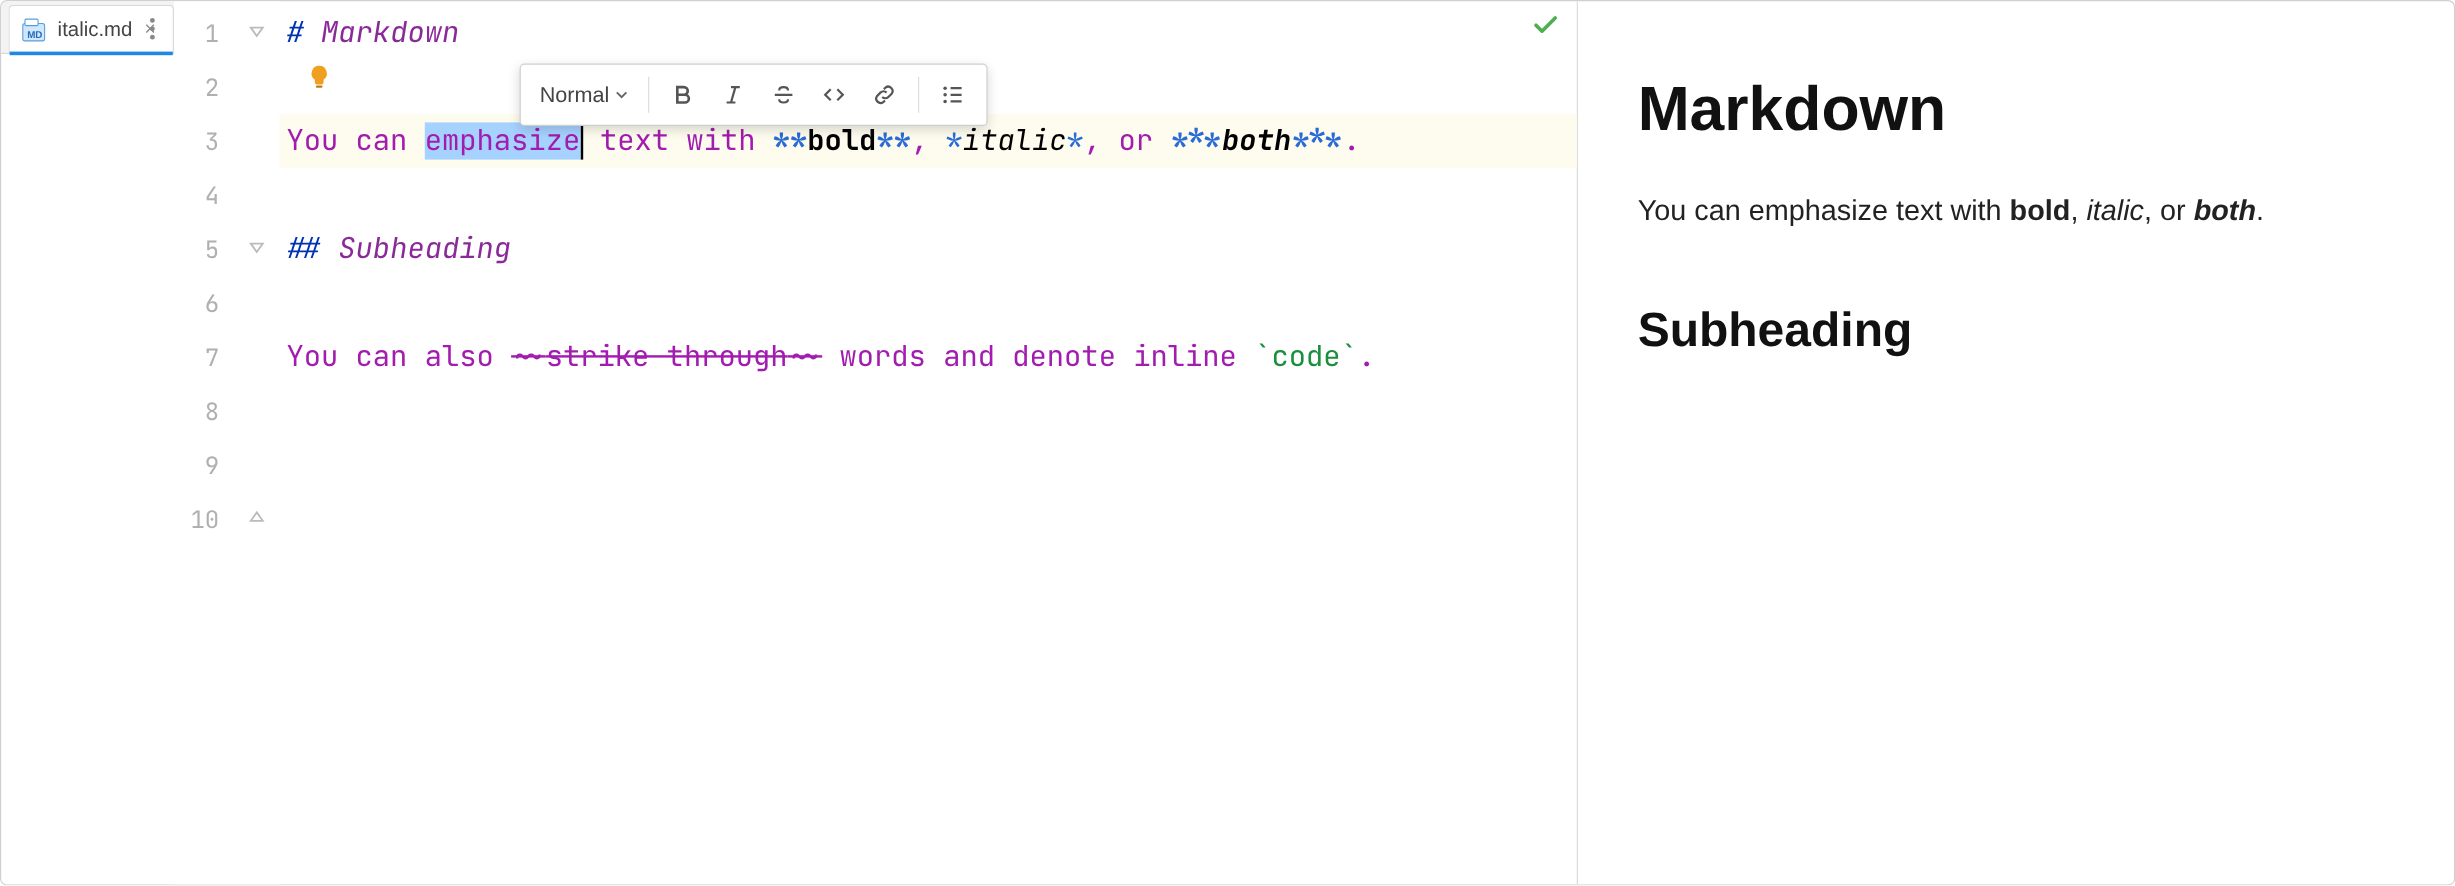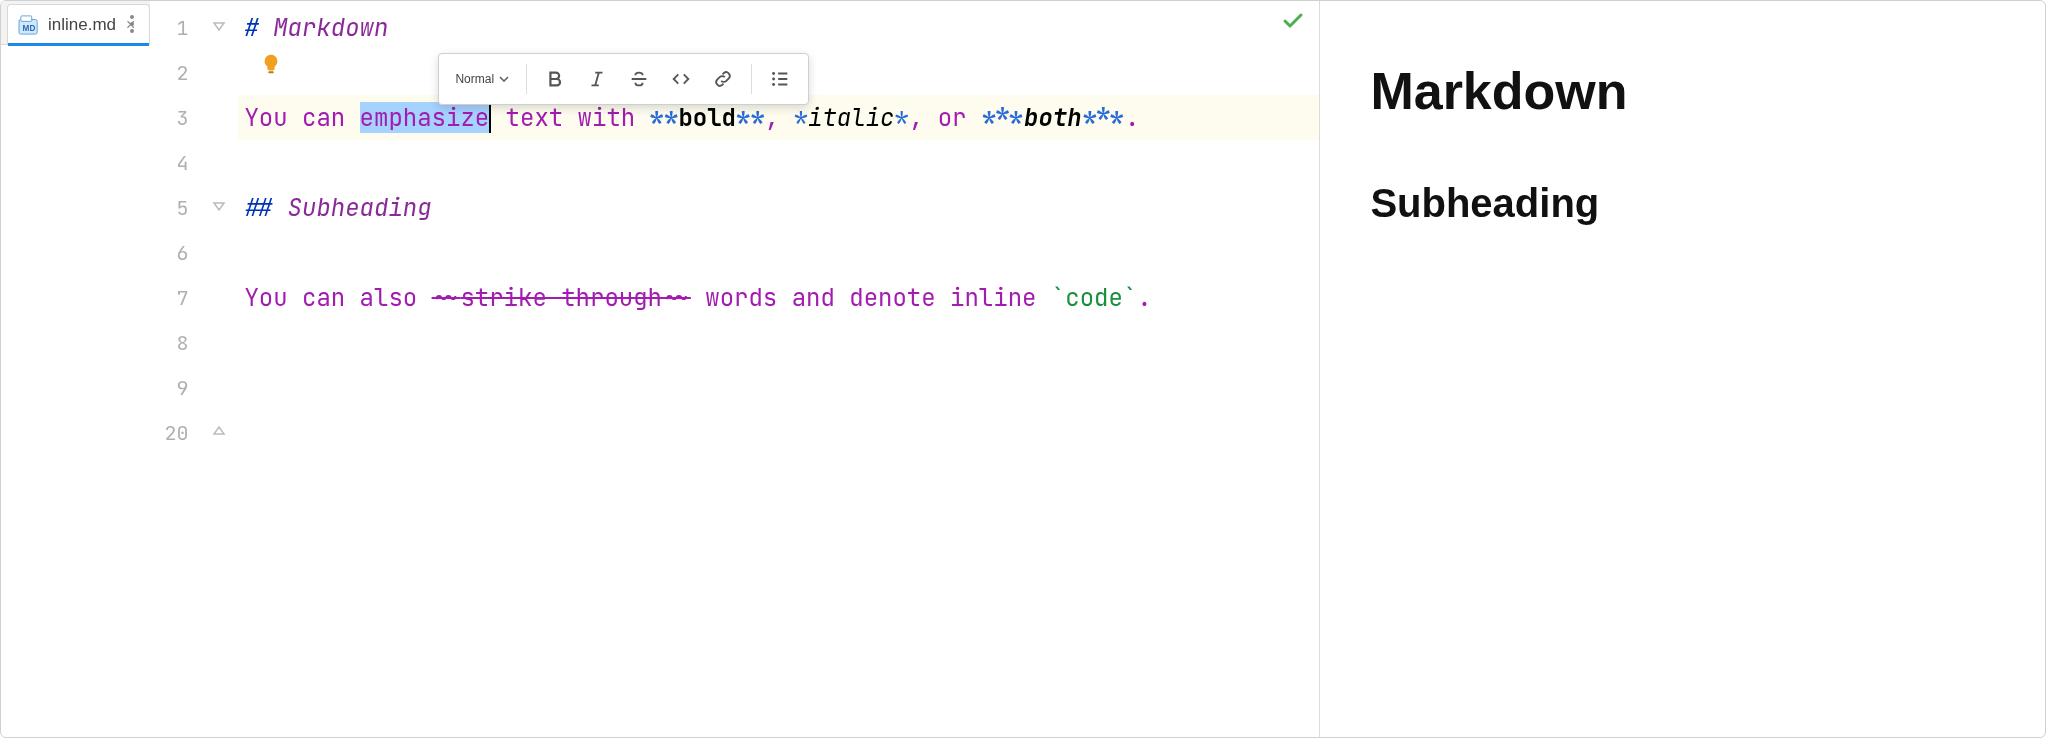--- a/index.html
+++ b/index.html
@@ -46,21 +46,21 @@
   .dim { color: #a21caf; }
   .sel { background: #a6d2ff; }
   .caret { display:inline-block; width:2px; height:30px; background:#000; vertical-align:middle; }
 
   
   .bulb { position:absolute; top:52px; left:22px; }
   .bulb svg { width:22px; height:22px; }
 
   
   .floatbar { position:absolute; top:52px; left:200px; height:52px; background:#fff; border:1px solid #cfcfcf; border-radius:4px; box-shadow:0 3px 10px rgba(0,0,0,0.15); display:flex; align-items:center; padding:0 8px; gap:2px; z-index:10; }
-  .fb-select { display:flex; align-items:center; gap:4px; padding:4px 8px; font-size:12px; color:#444; cursor:pointer; }
+  .fb-select { display:flex; align-items:center; gap:4px; padding:4px 8px; font-size:18px; color:#444; cursor:pointer; }
   .fb-select svg { width:12px; height:12px; }
   .fb-sep { width:1px; height:30px; background:#ddd; margin:0 6px; }
   .fb-btn { width:40px; height:40px; display:flex; align-items:center; justify-content:center; cursor:pointer; border-radius:3px; color:#555; }
   .fb-btn svg { width:22px; height:22px; }
 
   
   .inspections { position:absolute; top:8px; right:14px; }
   .inspections svg { width:24px; height:24px; }
 
   
@@ -77,21 +77,21 @@
 
   <div class="tabbar">
     <div class="tab">
       <span class="file-icon">
         <svg viewBox="0 0 24 22">
             <rect x="1" y="5" width="20" height="16" rx="2" fill="#cfe7ff" stroke="#5a9edc"></rect>
             <rect x="3" y="1" width="12" height="6" rx="1" fill="#fff" stroke="#5a9edc"></rect>
             <text x="5" y="18" font-size="9" font-family="Arial" font-weight="700" fill="#2a6bb2">MD</text>
           </svg>
       </span>
-      <span class="tab-filename">inline.md</span>
+      <span class="tab-filename">italic.md</span>
       <span class="tab-close">×</span>
     </div>
     <div class="kebab">
         <span></span>
         <span></span>
         <span></span>
       </div>
   </div>
 
   <div class="split">
@@ -101,21 +101,21 @@
       <div class="gutter">
         <div class="ln">1</div>
         <div class="ln">2</div>
         <div class="ln">3</div>
         <div class="ln">4</div>
         <div class="ln">5</div>
         <div class="ln">6</div>
         <div class="ln">7</div>
         <div class="ln">8</div>
         <div class="ln">9</div>
-        <div class="ln">20</div>
+        <div class="ln">10</div>
       </div>
 
       <div class="foldcol">
         <span class="fold-mark" style="top:18px">
           <svg viewBox="0 0 14 14">
               <path d="M2 4 L12 4 L7 11 Z" fill="none" stroke="#bbb" stroke-width="1.5"></path>
             </svg>
         </span>
         <span class="fold-mark" style="top:198px">
           <svg viewBox="0 0 14 14">
@@ -201,17 +201,18 @@
         <div class="codeline"></div>
         <div class="codeline"><span class="dim">You can also </span><span class="dim tok-strike">~~</span><span class="dim tok-strike">strike through</span><span class="dim tok-strike">~~</span><span class="dim"> words and denote inline </span><span class="tok-tick">`</span><span class="tok-code">code</span><span class="tok-tick">`</span><span class="dim">.</span></div>
         <div class="codeline"></div>
         <div class="codeline"></div>
         <div class="codeline"></div>
       </div>
     </div>
 
     <div class="preview-pane">
       <h1>Markdown</h1>
+      <p><span>You can emphasize text with </span><b>bold</b><span>, </span><i>italic</i><span>, or </span><b><i>both</i></b><span>.</span></p>
       <h2>Subheading</h2>
     </div>
 
   </div>
 </div>
 
 </body></html>

